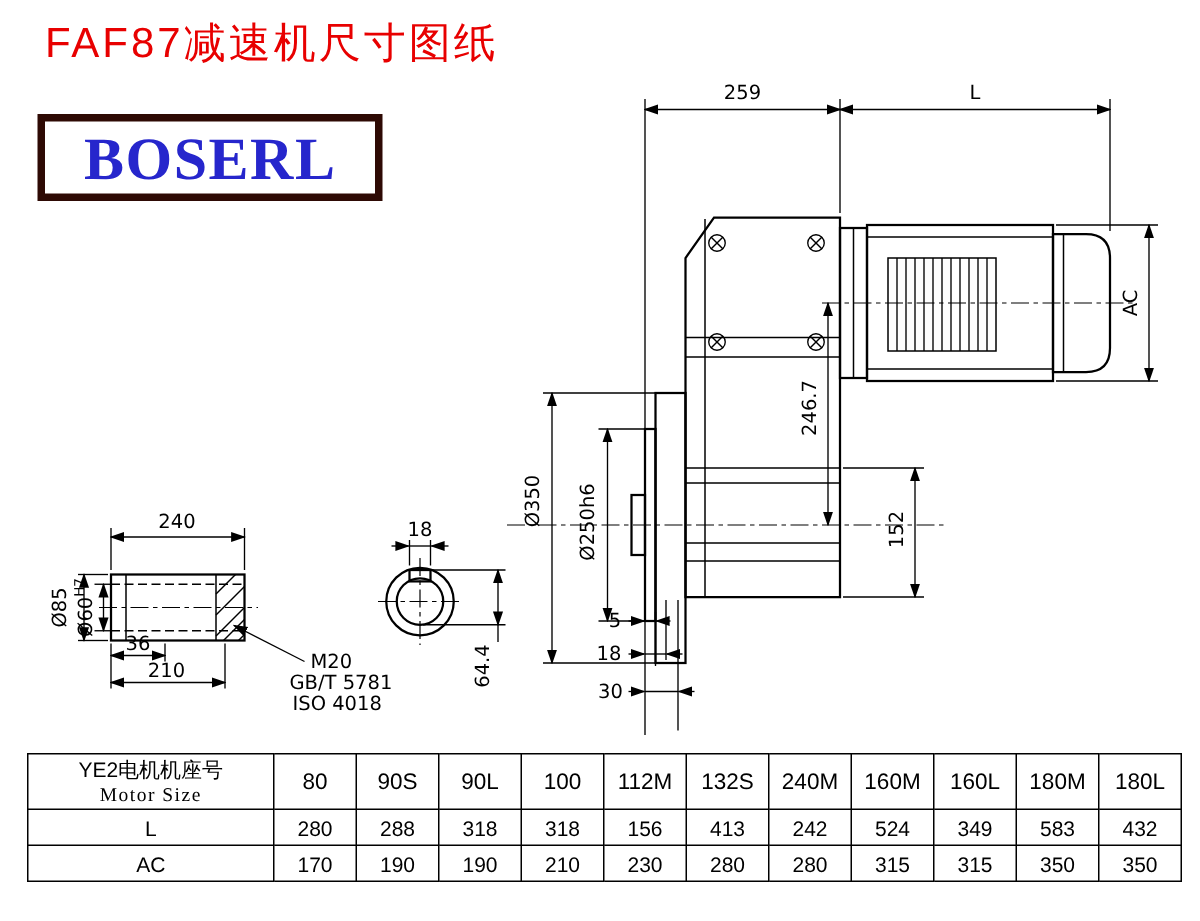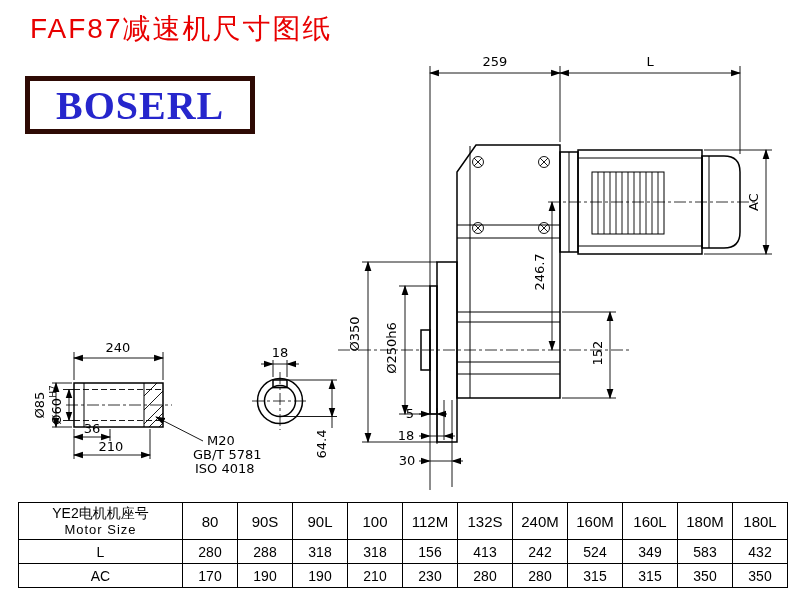--- a/index.html
+++ b/index.html
@@ -18,21 +18,21 @@
   .hl{fill:none;stroke:#000;stroke-width:0.9;stroke-dasharray:6 3;}
   .cl{fill:none;stroke:#000;stroke-width:0.8;stroke-dasharray:12 3 3 3;}
   .dim{font:13px "DejaVu Sans",sans-serif;fill:#000;}
   table.spec{position:absolute;left:0;top:502px;width:770px;border-collapse:collapse;
              table-layout:fixed;background:#fff;margin-left:18px;}
   table.spec th,table.spec td{border:1px solid #000;text-align:center;vertical-align:middle;
              font-weight:normal;padding:0;font-size:14px;color:#000;}
   table.spec tr.hdr th{height:36px;font-size:15px;}
   table.spec tr.datarow th,table.spec tr.datarow td{height:23px;}
   .hdr-cn{font-size:14px;line-height:17px;}
-  .hdr-en{font-family:Liberation Sans, sans-serif;font-size:13px;line-height:16px;letter-spacing:1px;}
+  .hdr-en{font-family:Liberation Serif, serif;font-size:13px;line-height:16px;letter-spacing:1px;}
   .rowlabel{font-size:15px;}
 </style>
 </head>
 <body>
 
 <div class="canvas">
 
   <div class="title">FAF87减速机尺寸图纸</div>
 
   <div class="logo">

